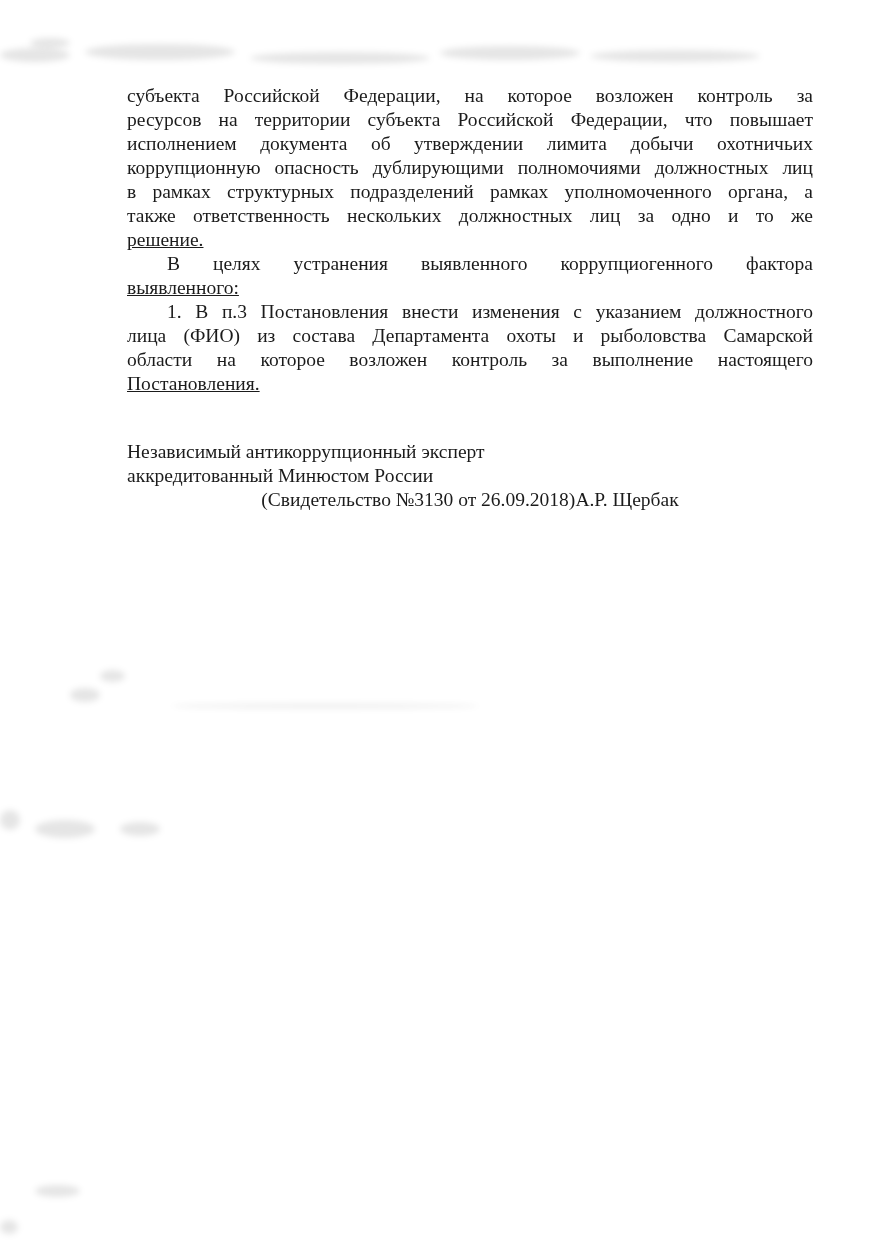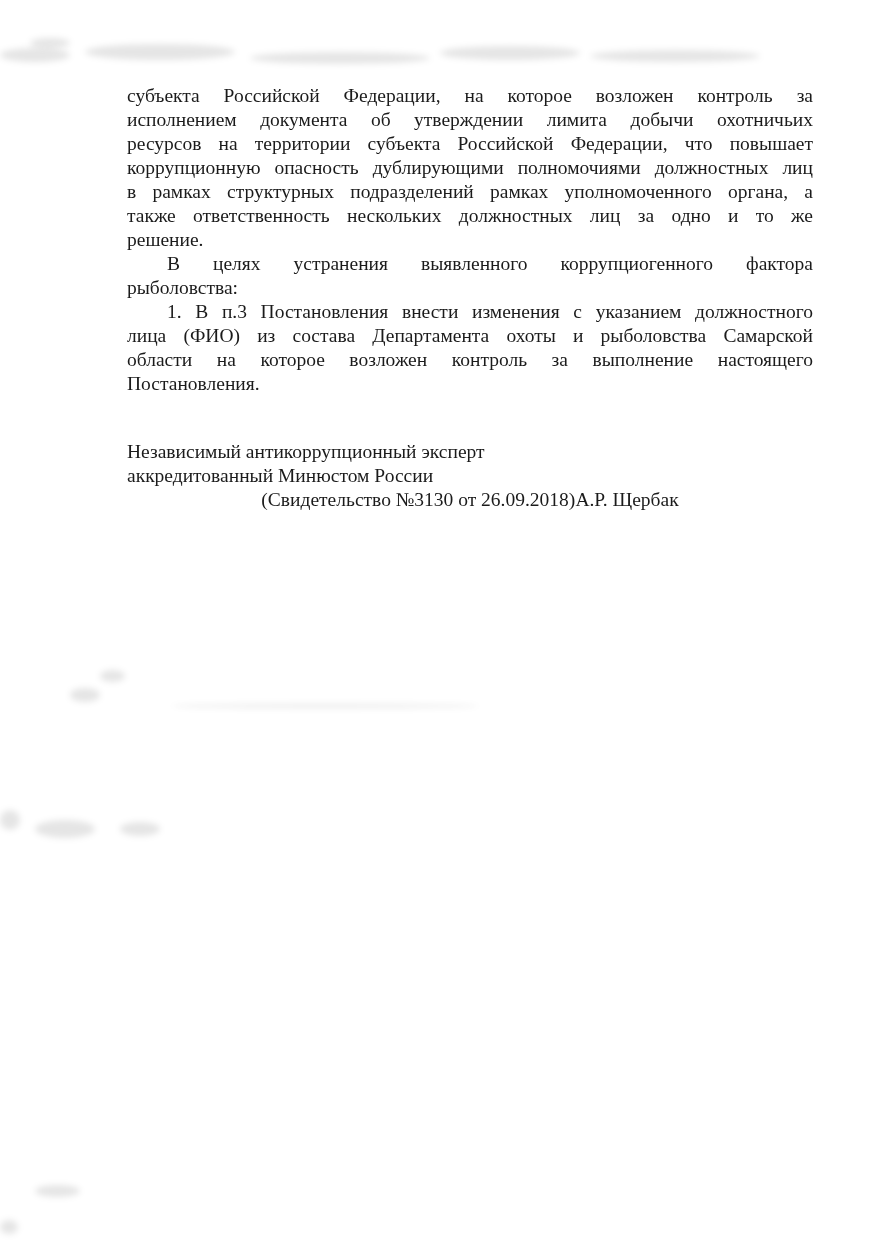--- a/index.html
+++ b/index.html
@@ -23,21 +23,21 @@
     width: 686px;
     font-size: 19.5px;
     line-height: 24px;
   }
   .paragraph { margin: 0; }
   .paragraph.gap { }
   .line {
     text-align: justify;
     text-align-last: justify;
   }
-  .line.line-last { text-align-last: left; }
+  .line.line-last { text-align-last: left; text-decoration: underline; }
   .line.indent { text-indent: 40px; }
   .signature { margin-top: 44px; }
   .sig-line { text-align: left; }
   .sig-row {
     display: flex;
     justify-content: center;
     align-items: baseline;
   }
   
   .noise {
@@ -80,30 +80,30 @@
   <span class="noise n11"></span>
   <span class="noise n12"></span>
   <span class="noise n13"></span>
   <span class="noise n14"></span>
 
   <div class="doc-body">
 
     <div>
         <div class="paragraph">
           <div class="line">субъекта Российской Федерации, на которое возложен контроль за</div>
+          <div class="line">ресурсов на территории субъекта Российской Федерации, что повышает</div>
           <div class="line">исполнением документа об утверждении лимита добычи охотничьих</div>
-          <div class="line">ресурсов на территории субъекта Российской Федерации, что повышает</div>
           <div class="line">коррупционную опасность дублирующими полномочиями должностных лиц</div>
           <div class="line">в рамках структурных подразделений рамках уполномоченного органа, а</div>
           <div class="line">также ответственность нескольких должностных лиц за одно и то же</div>
           <div class="line line-last">решение.</div>
         </div>
         <div class="paragraph gap">
           <div class="line indent">В целях устранения выявленного коррупциогенного фактора</div>
-          <div class="line line-last">рыболовства:</div>
+          <div class="line line-last">выявленного:</div>
         </div>
         <div class="paragraph">
           <div class="line indent">1. В п.3 Постановления внести изменения с указанием должностного</div>
           <div class="line">лица (ФИО) из состава Департамента охоты и рыболовства Самарской</div>
           <div class="line">области на которое возложен контроль за выполнение настоящего</div>
           <div class="line line-last">Постановления.</div>
         </div>
       </div>
 
     <div class="signature">

